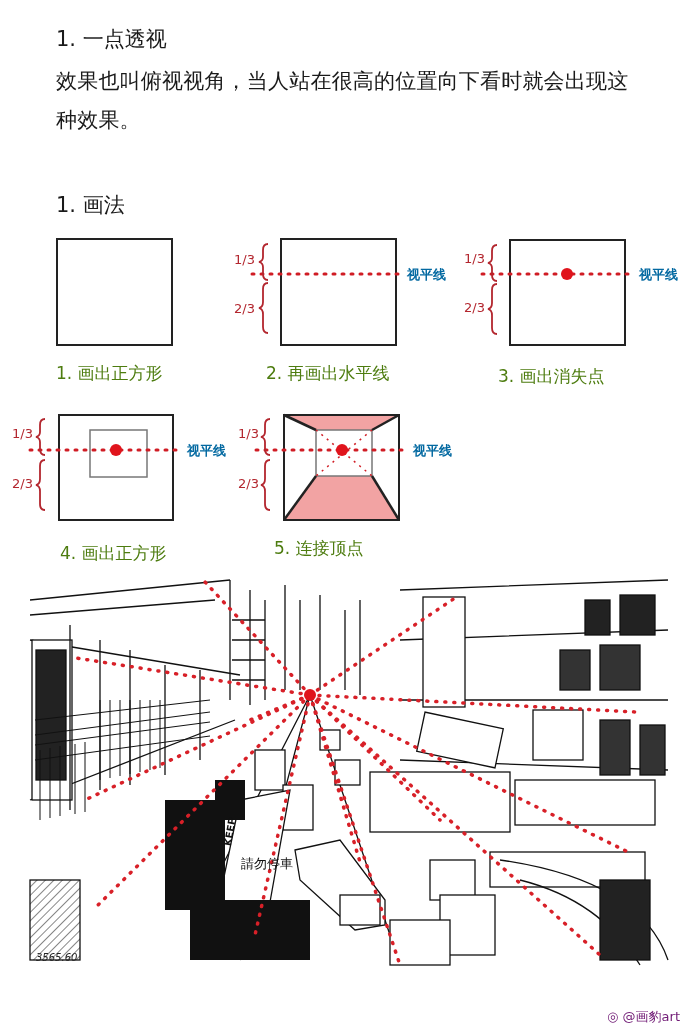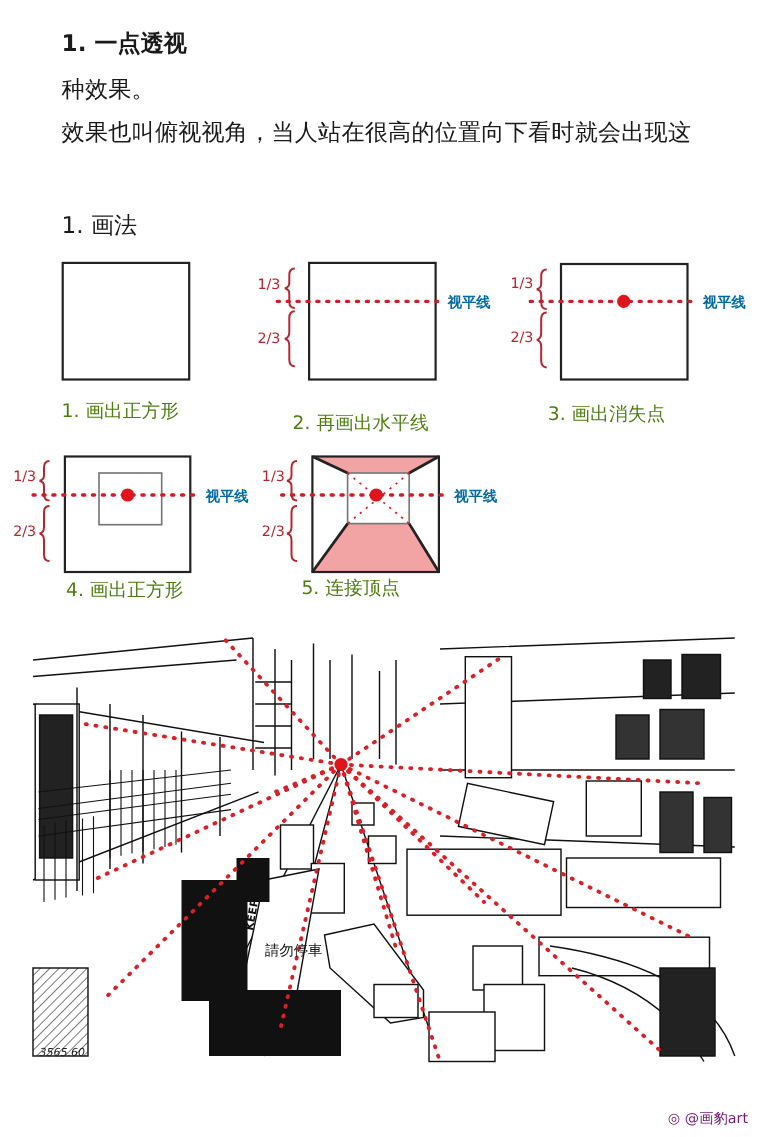--- a/index.html
+++ b/index.html
@@ -1,54 +1,54 @@
 <!DOCTYPE html>
 <html><head>
 <meta charset="utf-8">
 <style>
   html,body{margin:0;padding:0;background:#fff;}
   body{width:690px;height:1034px;position:relative;overflow:hidden;font-family:"DejaVu Sans","Liberation Sans",sans-serif;color:#1a1a1a;}
   .abs{position:absolute;}
-  .h1{left:56px;top:24px;font-size:21px;line-height:30px;font-weight:bold;}
+  .h1{left:56px;top:24px;font-size:21px;line-height:30px;}
   .para{left:56px;top:62px;width:600px;font-size:21px;line-height:39px;letter-spacing:0.2px;}
   .h2{left:56px;top:190px;font-size:21px;line-height:30px;}
   .cap{font-size:17px;color:#4d7c0f;white-space:nowrap;}
   .frac{font-size:13px;color:#b3262e;}
   .hl{font-size:13px;color:#0369a1;font-weight:bold;}
   svg{position:absolute;left:0;top:0;}
   .wm{right:10px;bottom:8px;font-size:13px;color:#701a75;}
 </style>
 </head>
 <body>
 
 <div class="abs h1">1. 一点透视</div>
 <div class="abs para">
+  <div>效果也叫俯视视角，当人站在很高的位置向下看时就会出现这</div>
   <div>种效果。</div>
-  <div>效果也叫俯视视角，当人站在很高的位置向下看时就会出现这</div>
 </div>
 <div class="abs h2">1. 画法</div>
 
 <div>
   <svg width="690" height="1034" style="pointer-events:none">
     <rect x="57" y="239" width="115" height="106" fill="none" stroke="#222" stroke-width="2"></rect>
   </svg>
   <div class="abs cap" style="left:56px;top:362px;">1. 画出正方形</div>
 </div>
 
 <div>
   <svg width="690" height="1034" style="pointer-events:none">
     <rect x="281" y="239" width="115" height="106" fill="none" stroke="#222" stroke-width="2"></rect>
     <line x1="252" y1="274" x2="402" y2="274" stroke="#d01c24" stroke-width="3" stroke-dasharray="2 7" stroke-linecap="round"></line>
     <path d="M268 244 q-5 0 -5 6 v7 q0 4 -4 5 q4 1 4 5 v7 q0 6 5 6" fill="none" stroke="#b3262e" stroke-width="1.8"></path>
     <path d="M268 283 q-5 0 -5 6 v13 q0 5 -4 6 q4 1 4 6 v13 q0 6 5 6" fill="none" stroke="#b3262e" stroke-width="1.8"></path>
   </svg>
   <div class="abs frac" style="left:234px;top:252px;">1/3</div>
   <div class="abs frac" style="left:234px;top:301px;">2/3</div>
   <div class="abs hl" style="left:407px;top:266px;">视平线</div>
-  <div class="abs cap" style="left:266px;top:373px;">2. 再画出水平线</div>
+  <div class="abs cap" style="left:266px;top:362px;">2. 再画出水平线</div>
 </div>
 
 <div>
   <svg width="690" height="1034" style="pointer-events:none">
     <rect x="510" y="240" width="115" height="105" fill="none" stroke="#222" stroke-width="2"></rect>
     <line x1="482" y1="274" x2="632" y2="274" stroke="#d01c24" stroke-width="3" stroke-dasharray="2 7" stroke-linecap="round"></line>
     <circle cx="567" cy="274" r="6" fill="#e0141c"></circle>
     <path d="M497 245 q-5 0 -5 6 v7 q0 4 -4 5 q4 1 4 5 v7 q0 6 5 6" fill="none" stroke="#b3262e" stroke-width="1.8"></path>
     <path d="M497 284 q-5 0 -5 6 v13 q0 5 -4 6 q4 1 4 6 v13 q0 6 5 6" fill="none" stroke="#b3262e" stroke-width="1.8"></path>
   </svg>
@@ -63,21 +63,21 @@
     <rect x="59" y="415" width="114" height="105" fill="none" stroke="#222" stroke-width="2"></rect>
     <rect x="90" y="430" width="57" height="47" fill="none" stroke="#777" stroke-width="1.5"></rect>
     <line x1="30" y1="450" x2="180" y2="450" stroke="#d01c24" stroke-width="3" stroke-dasharray="2 7" stroke-linecap="round"></line>
     <circle cx="116" cy="450" r="6" fill="#e0141c"></circle>
     <path d="M45 419 q-5 0 -5 6 v7 q0 4 -4 5 q4 1 4 5 v7 q0 6 5 6" fill="none" stroke="#b3262e" stroke-width="1.8"></path>
     <path d="M45 460 q-5 0 -5 6 v13 q0 5 -4 6 q4 1 4 6 v13 q0 6 5 6" fill="none" stroke="#b3262e" stroke-width="1.8"></path>
   </svg>
   <div class="abs frac" style="left:12px;top:426px;">1/3</div>
   <div class="abs frac" style="left:12px;top:476px;">2/3</div>
   <div class="abs hl" style="left:187px;top:442px;">视平线</div>
-  <div class="abs cap" style="left:60px;top:525px;text-align:center;">4. 画出正方形</div>
+  <div class="abs cap" style="left:60px;top:542px;text-align:center;">4. 画出正方形</div>
 </div>
 
 <div>
   <svg width="690" height="1034" style="pointer-events:none">
     <polygon points="284,415 399,415 372,430 316,430" fill="#f2a3a3"></polygon>
     <polygon points="316,476 372,476 399,520 284,520" fill="#f2a3a3"></polygon>
     <rect x="284" y="415" width="115" height="105" fill="none" stroke="#222" stroke-width="2"></rect>
     <rect x="316" y="430" width="56" height="46" fill="none" stroke="#777" stroke-width="1.5"></rect>
     <line x1="284" y1="415" x2="316" y2="430" stroke="#222" stroke-width="2.5"></line>
     <line x1="399" y1="415" x2="372" y2="430" stroke="#222" stroke-width="2.5"></line>
@@ -86,21 +86,21 @@
     <line x1="316" y1="430" x2="372" y2="476" stroke="#d01c24" stroke-width="1.5" stroke-dasharray="2 5"></line>
     <line x1="372" y1="430" x2="316" y2="476" stroke="#d01c24" stroke-width="1.5" stroke-dasharray="2 5"></line>
     <line x1="256" y1="450" x2="405" y2="450" stroke="#d01c24" stroke-width="3" stroke-dasharray="2 7" stroke-linecap="round"></line>
     <circle cx="342" cy="450" r="6" fill="#e0141c"></circle>
     <path d="M270 419 q-5 0 -5 6 v7 q0 4 -4 5 q4 1 4 5 v7 q0 6 5 6" fill="none" stroke="#b3262e" stroke-width="1.8"></path>
     <path d="M270 460 q-5 0 -5 6 v13 q0 5 -4 6 q4 1 4 6 v13 q0 6 5 6" fill="none" stroke="#b3262e" stroke-width="1.8"></path>
   </svg>
   <div class="abs frac" style="left:238px;top:426px;">1/3</div>
   <div class="abs frac" style="left:238px;top:476px;">2/3</div>
   <div class="abs hl" style="left:413px;top:442px;">视平线</div>
-  <div class="abs cap" style="left:274px;top:523px;">5. 连接顶点</div>
+  <div class="abs cap" style="left:274px;top:537px;">5. 连接顶点</div>
 </div>
 
 <div>
   <svg width="690" height="1034" style="pointer-events:none">
     <g stroke="#111" fill="none" stroke-width="1.3">
 
       <path d="M30 600 L230 580 M30 615 L215 600 M30 640 L240 675 M30 800 L235 720"></path>
       <rect x="32" y="640" width="40" height="160" fill="#fff"></rect>
       <rect x="36" y="650" width="30" height="130" fill="#222"></rect>
       <path d="M70 625 L70 810 M100 640 L100 790 M130 650 L130 785 M165 665 L165 775 M200 670 L200 760"></path>

